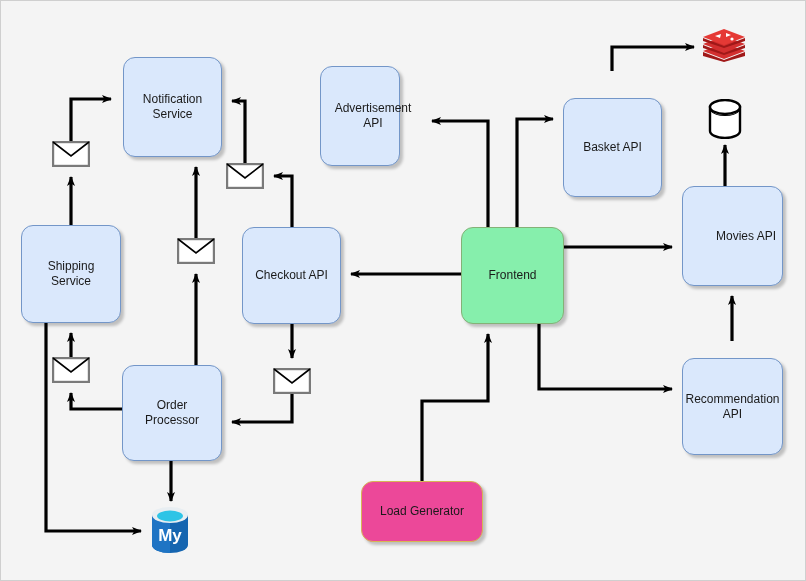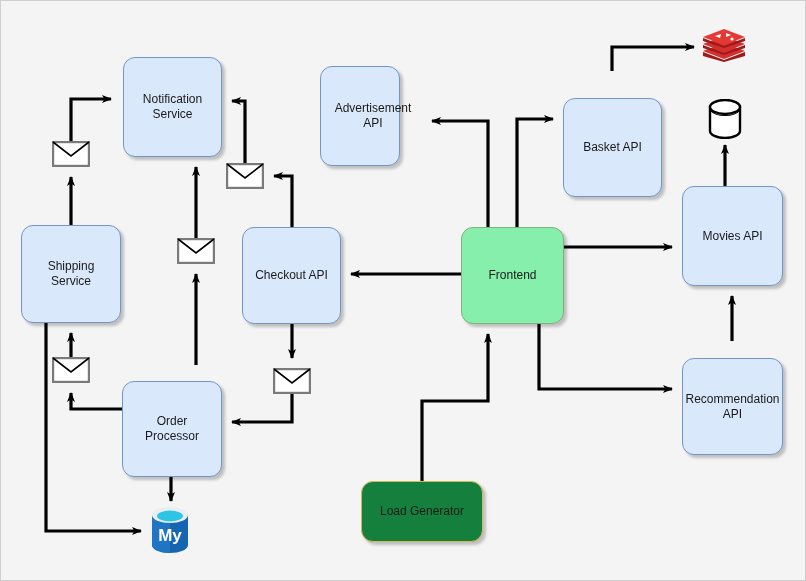--- a/index.html
+++ b/index.html
@@ -34,21 +34,21 @@
     border-radius: 12px;
     font-size: 12px;
     line-height: 15px;
     color: #1a1a1a;
     padding: 4px 6px;
     box-shadow: 3px 3px 3px rgba(0,0,0,0.22);
     z-index: 3;
   }
   .node.blue   { background: #dae8fc; border: 1px solid #7396c8; }
   .node.green  { background: #86efac; border: 1px solid #84b177; }
-  .node.yellow { background: #15803d; border: 1px solid #d6b656; }
+  .node.yellow { background: #ec4899; border: 1px solid #d6b656; }
 
   .node-label { display: block; }
 
   
   .envelope {
     position: absolute;
     width: 38px;
     height: 26px;
     z-index: 4;
   }
@@ -138,41 +138,41 @@
   </div>
 
   <div class="node blue" style="left:319px; top:65px; width:80px; height:100px;padding-left:32px;">
     <span class="node-label">Advertisement API</span>
   </div>
 
   <div class="node blue" style="left:562px; top:70px; width:99px; height:99px;margin-top:27px;">
     <span class="node-label">Basket API</span>
   </div>
 
-  <div class="node blue" style="left:681px; top:185px; width:101px; height:100px;">
+  <div class="node blue" style="left:681px; top:185px; width:101px; height:100px;justify-content:flex-end;">
     <span class="node-label">Movies API</span>
   </div>
 
   <div class="node blue" style="left:241px; top:226px; width:99px; height:97px;">
     <span class="node-label">Checkout API</span>
   </div>
 
   <div class="node blue" style="left:20px; top:224px; width:100px; height:98px;">
     <span class="node-label">Shipping Service</span>
   </div>
 
   <div class="node green" style="left:460px; top:226px; width:103px; height:97px;">
     <span class="node-label">Frontend</span>
   </div>
 
   <div class="node blue" style="left:681px; top:340px; width:101px; height:97px;margin-top:17px;">
     <span class="node-label">Recommendation API</span>
   </div>
 
-  <div class="node blue" style="left:121px; top:364px; width:100px; height:96px;margin-top:16px;">
+  <div class="node blue" style="left:121px; top:364px; width:100px; height:96px;">
     <span class="node-label">Order Processor</span>
   </div>
 
   <div class="node yellow" style="left:360px; top:480px; width:122px; height:61px;">
     <span class="node-label">Load Generator</span>
   </div>
 
   <div class="redis" style="left:700px; top:27px;">
     <svg width="46" height="34" viewBox="0 0 46 34">
       <g>

